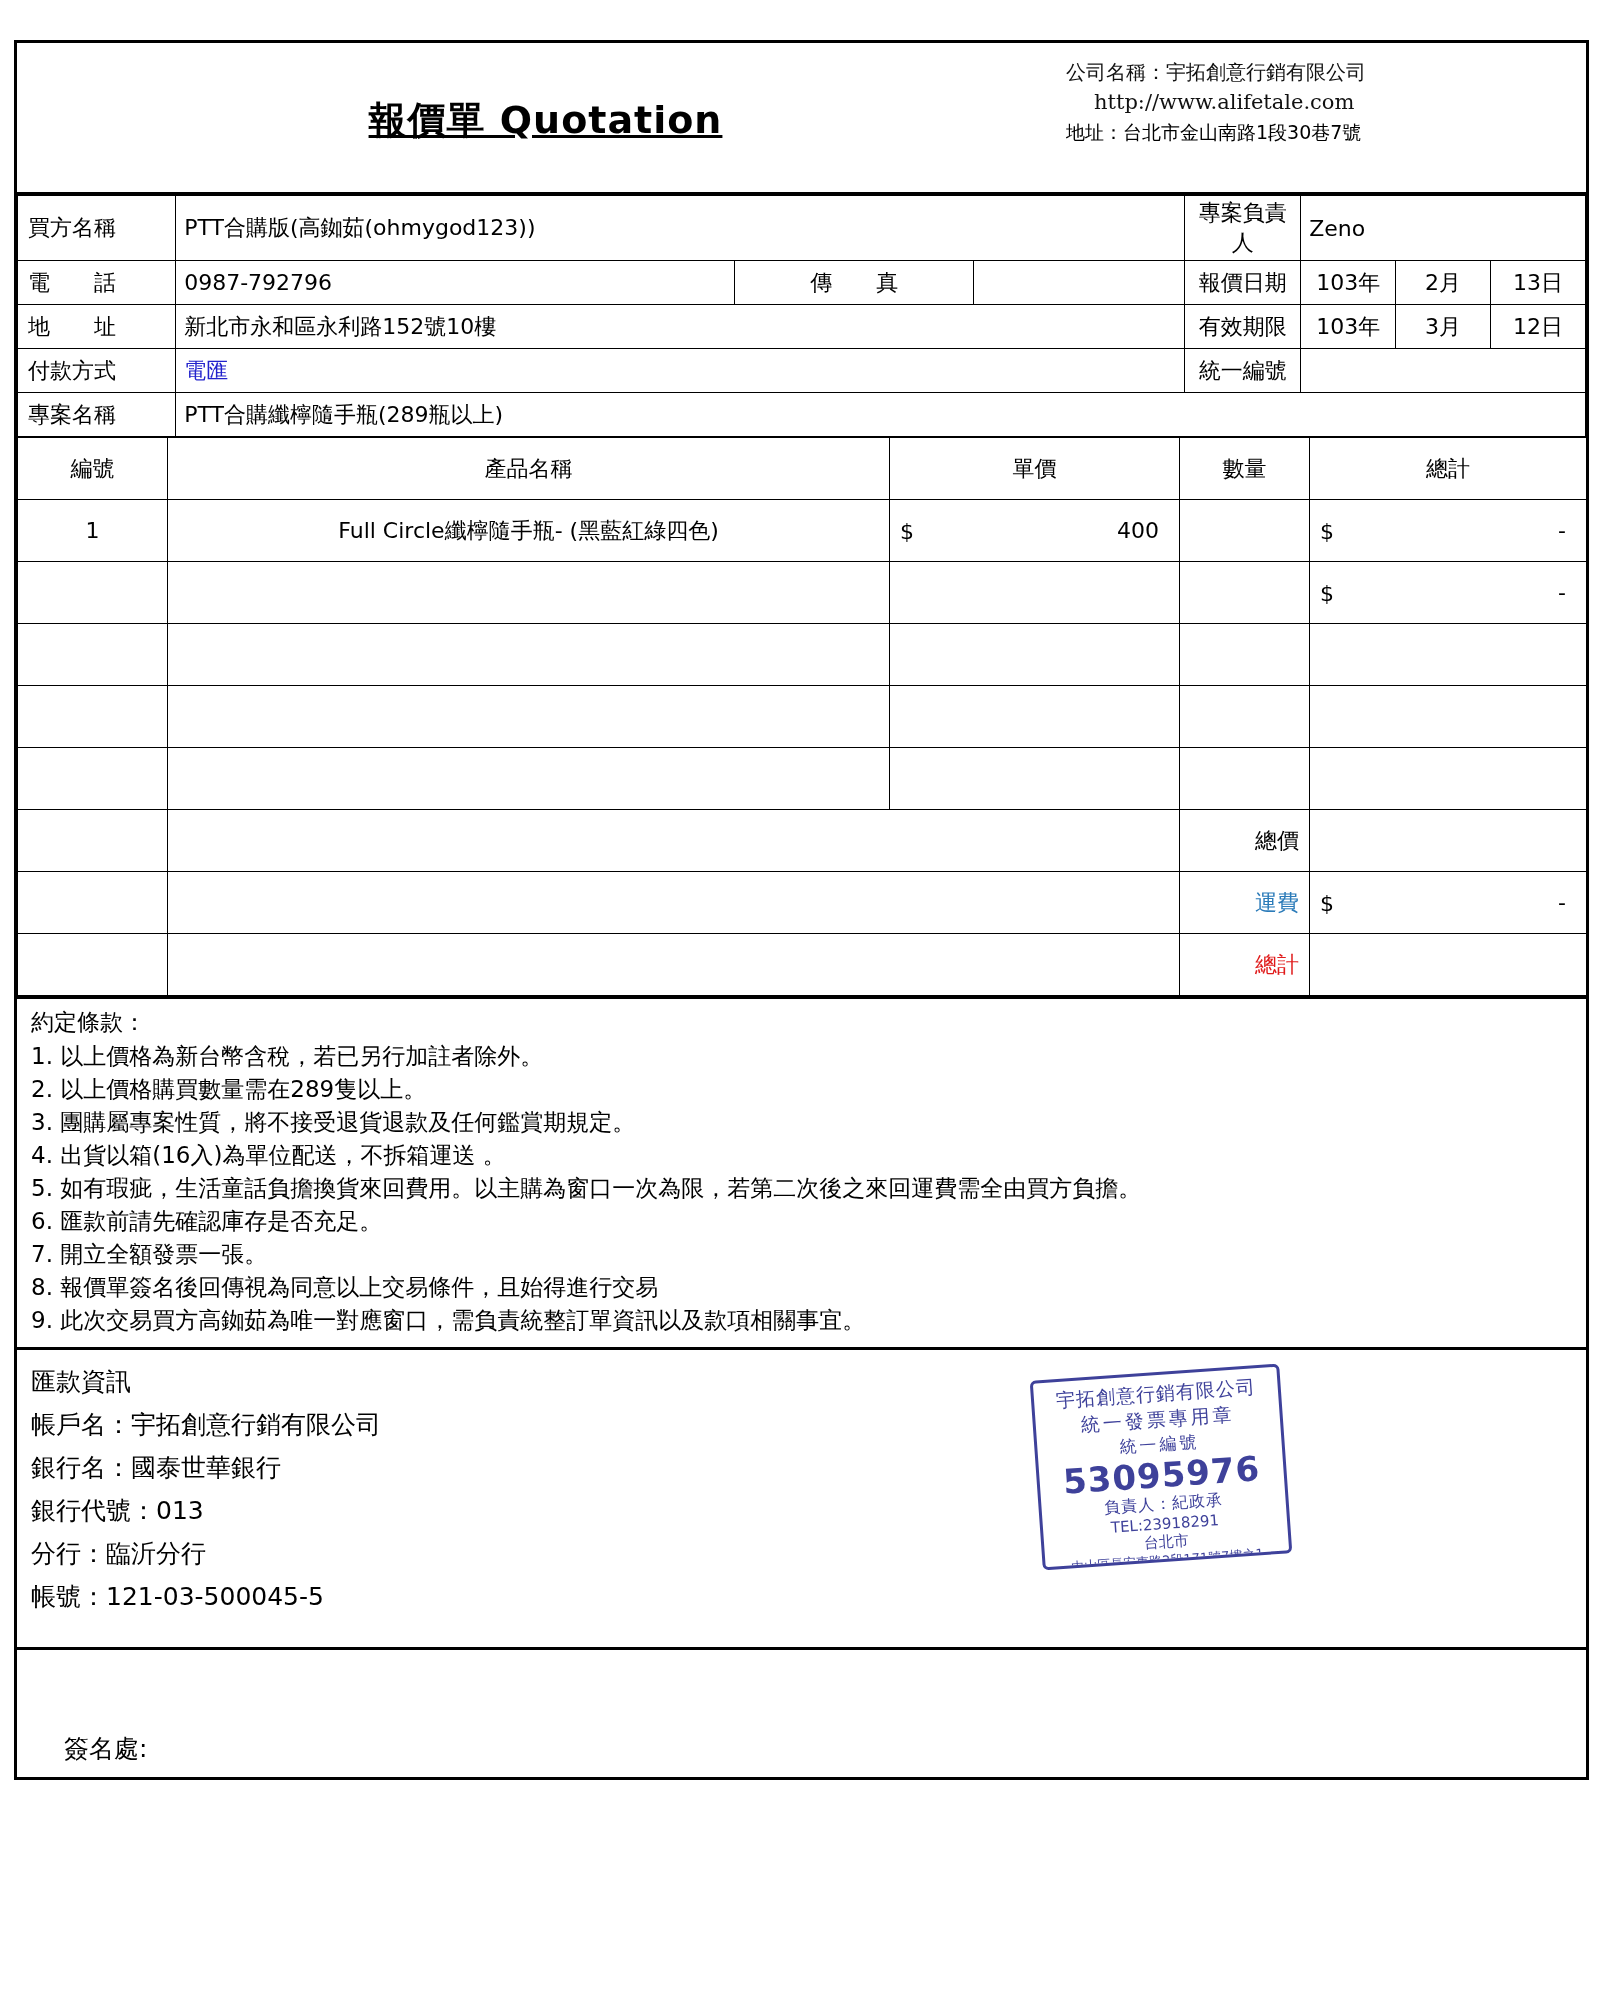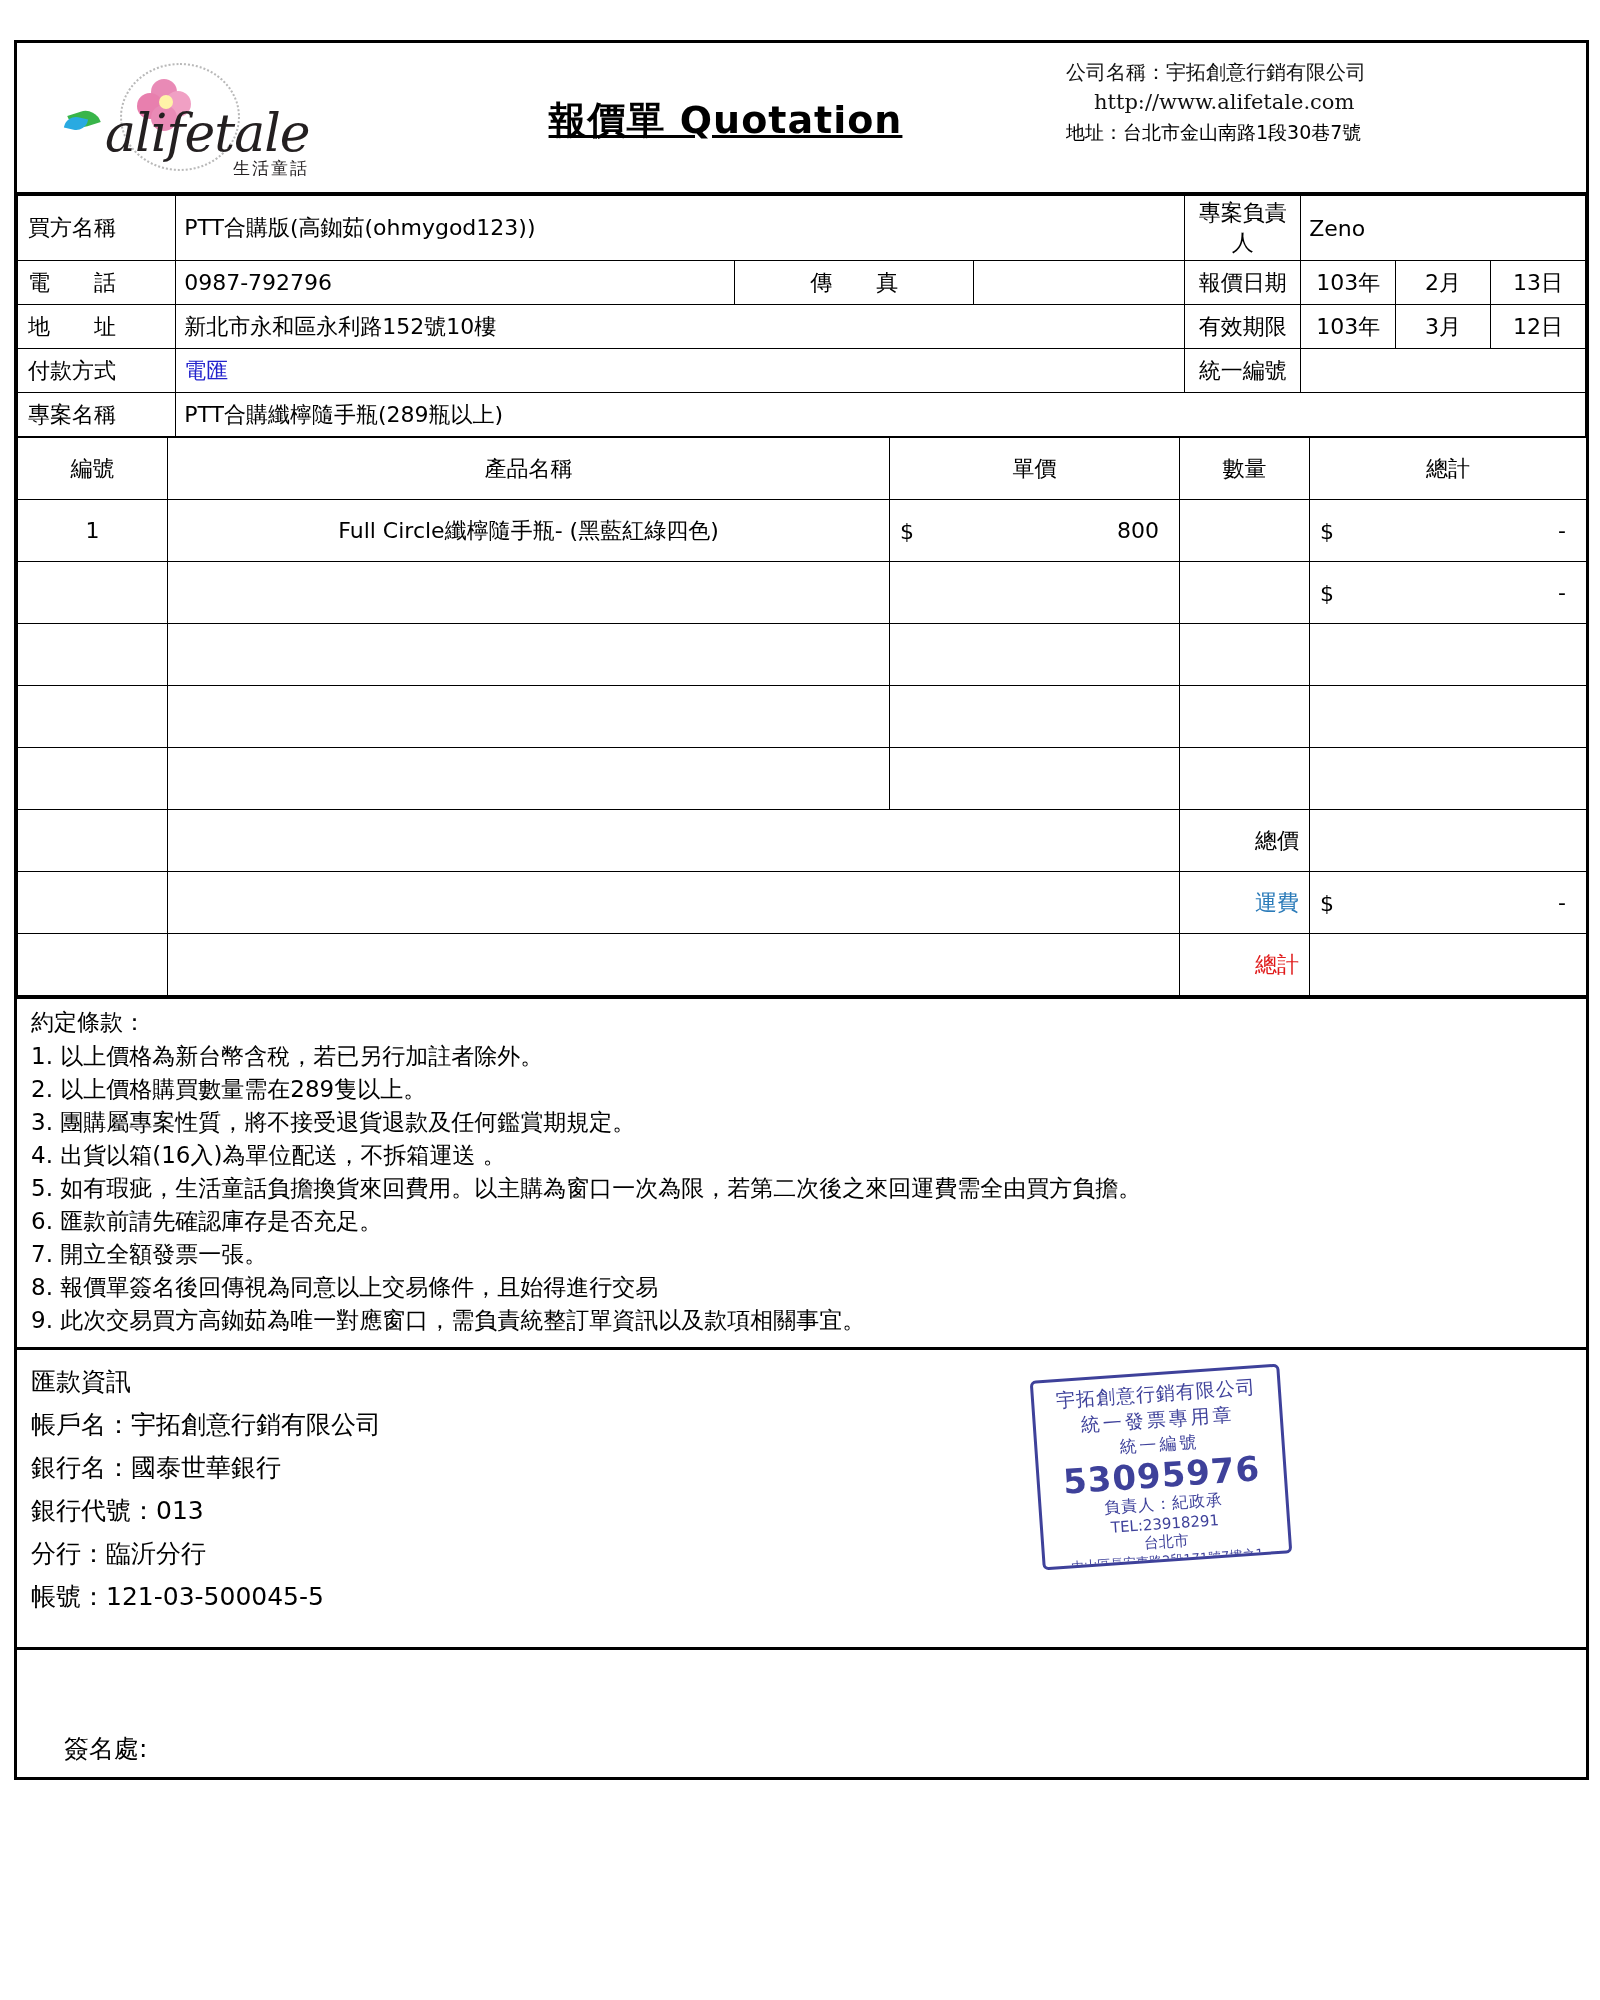--- a/index.html
+++ b/index.html
@@ -238,36 +238,20 @@
     margin-left: 33px;
   }
 </style>
 </head>
 <body>
 
 <div class="page">
   <div class="sheet">
 
     <div class="hdr">
-      <div class="hdr-logo">
-        <div class="logo-wrap">
-          <div class="logo-circle"></div>
-          <div class="logo-flower">
-            <div class="petal p1"></div>
-            <div class="petal p2"></div>
-            <div class="petal p3"></div>
-            <div class="petal p4"></div>
-            <div class="pcenter"></div>
-          </div>
-          <div class="leaf"></div>
-          <div class="leaf2"></div>
-          <div class="logo-word">alifetale</div>
-          <div class="logo-sub">生活童話</div>
-        </div>
-      </div>
       <div class="hdr-title">
         <span>報價單 Quotation</span>
       </div>
       <div class="hdr-company">
         <div class="c-line">公司名稱：宇拓創意行銷有限公司</div>
         <div class="c-url">http://www.alifetale.com</div>
         <div class="c-addr">地址：台北市金山南路1段30巷7號</div>
       </div>
     </div>
 
@@ -336,21 +320,21 @@
         <th>單價</th>
         <th>數量</th>
         <th>總計</th>
       </tr>
 
       <tr class="row-tall">
         <td class="ctr">1</td>
         <td class="ctr">Full Circle纖檸隨手瓶- (黑藍紅綠四色)</td>
         <td class="money-cell">
           <span class="dollar">$</span>
-          <span class="amt">800</span>
+          <span class="amt">400</span>
         </td>
         <td class="ctr"></td>
         <td class="money-cell">
           <span class="dollar">$</span>
           <span class="amt">-</span>
         </td>
       </tr>
 
       <tr class="row-tall">
         <td class="ctr"></td>

